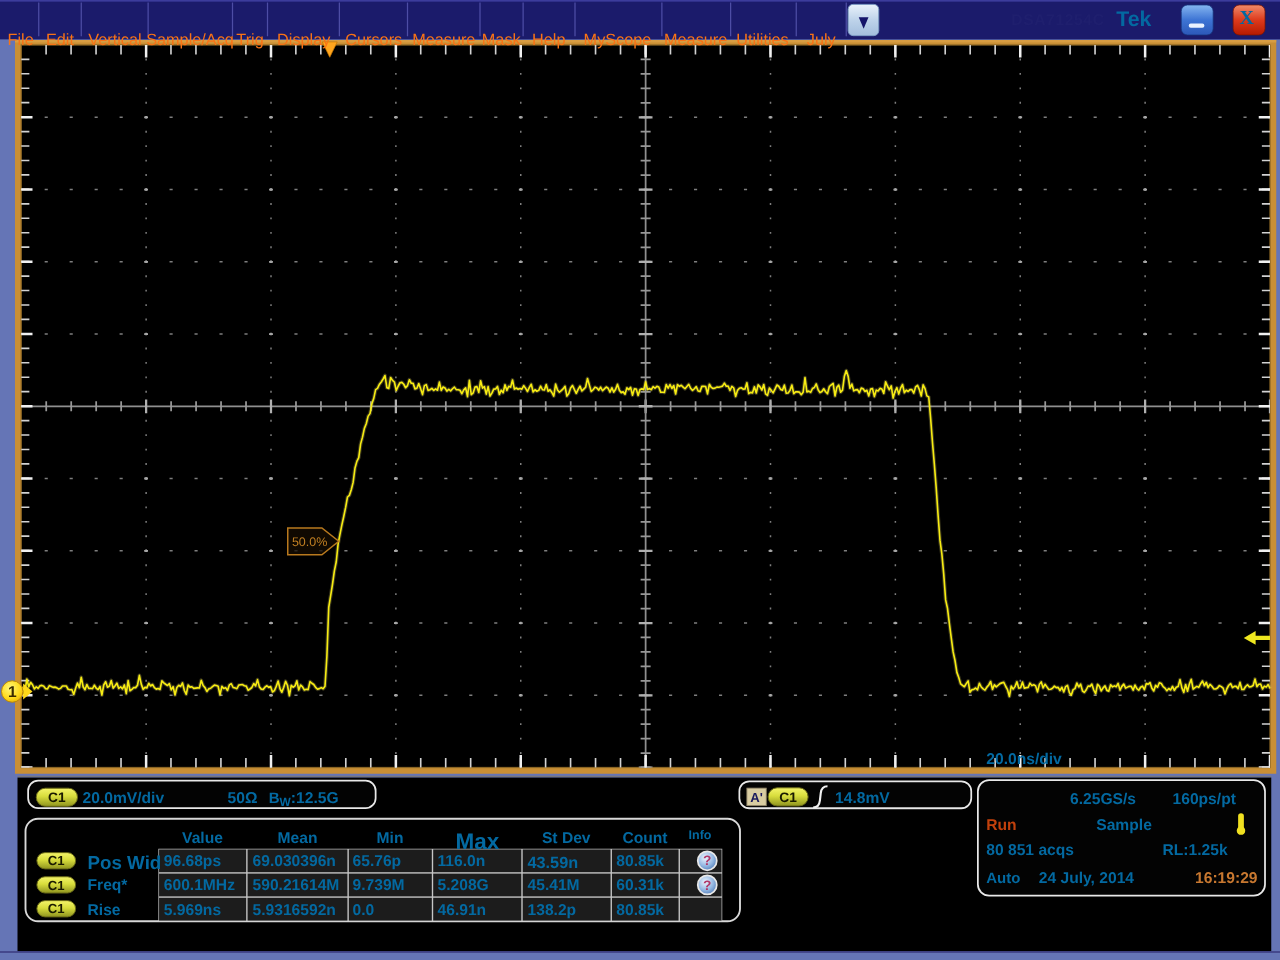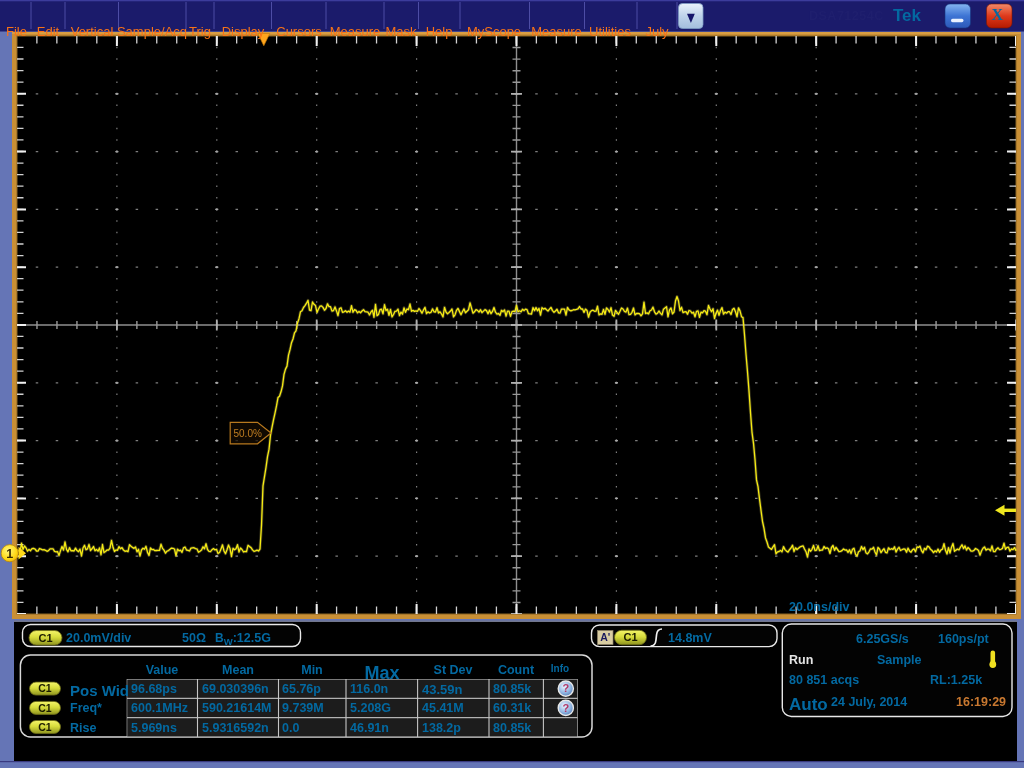--- a/index.html
+++ b/index.html
@@ -198,25 +198,25 @@
 <div class="t" style="left:991.5px;top:5.5px;font-size:16px;font-weight:bold;font-family:'Liberation Serif',serif">X</div>
 
 <div class="t b" style="left:66px;top:630.5px;font-size:12.5px">20.0mV/div</div>
 <div class="t b" style="left:182px;top:630.5px;font-size:12.5px">50Ω</div>
 <div class="t b" style="left:215px;top:630.5px;font-size:12px">B<span style="font-size:9.5px;vertical-align:-3px">W</span><span style="font-size:12.5px">:12.5G</span></div>
 <div class="t b" style="left:668px;top:630.5px;font-size:12.5px">14.8mV</div>
 
 <div class="t b" style="left:789px;top:600px;font-size:12.5px">20.0ns/div</div>
 <div class="t b" style="left:856px;top:632px;font-size:12.5px">6.25GS/s</div>
 <div class="t b" style="left:938px;top:632px;font-size:12.5px">160ps/pt</div>
-<div class="t b" style="left:789px;top:652.5px;font-size:12.5px;color:#e5e5e5">Run</div>
+<div class="t b" style="left:789px;top:652.5px;font-size:12.5px;color:#c2410c">Run</div>
 <div class="t b" style="left:877px;top:652.5px;font-size:12.5px">Sample</div>
 <div class="t b" style="left:789px;top:673px;font-size:12.5px">80 851 acqs</div>
 <div class="t b" style="left:930px;top:673px;font-size:12.5px">RL:1.25k</div>
-<div class="t b" style="left:789px;top:694.5px;font-size:17px">Auto</div>
+<div class="t b" style="left:789px;top:694.5px;font-size:12px">Auto</div>
 <div class="t b" style="left:831px;top:694.5px;font-size:12.5px">24 July, 2014</div>
 <div class="t b" style="left:956px;top:694.5px;font-size:12.5px;color:#c87830">16:19:29</div>
 
 <div class="t b" style="left:162px;top:662.5px;font-size:12.5px;transform:translateX(-50%)">Value</div>
 <div class="t b" style="left:238px;top:662.5px;font-size:12.5px;transform:translateX(-50%)">Mean</div>
 <div class="t b" style="left:312px;top:662.5px;font-size:12.5px;transform:translateX(-50%)">Min</div>
 <div class="t b" style="left:382px;top:662.5px;font-size:18px;transform:translateX(-50%)">Max</div>
 <div class="t b" style="left:453px;top:662.5px;font-size:12.5px;transform:translateX(-50%)">St Dev</div>
 <div class="t b" style="left:516px;top:662.5px;font-size:12.5px;transform:translateX(-50%)">Count</div>
 <div class="t b" style="left:560px;top:662.5px;font-size:10px;transform:translateX(-50%)">Info</div>

